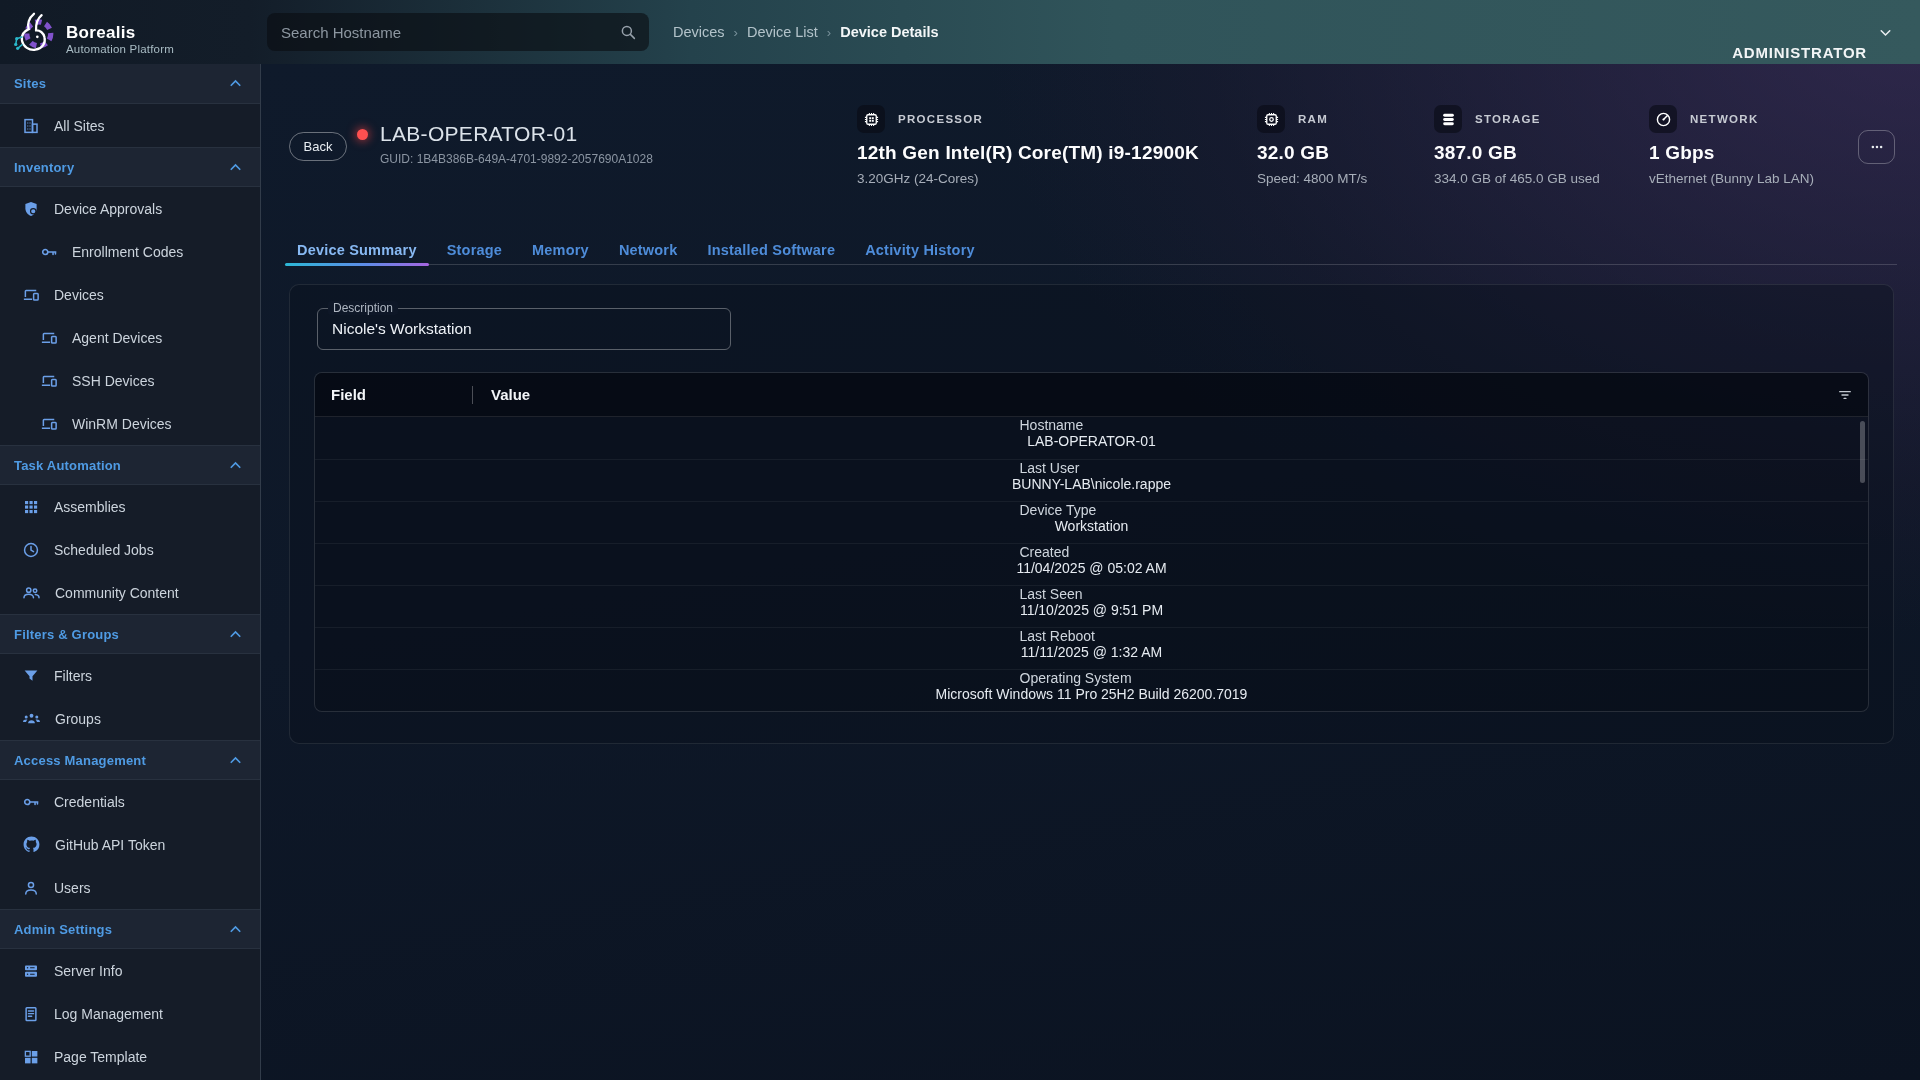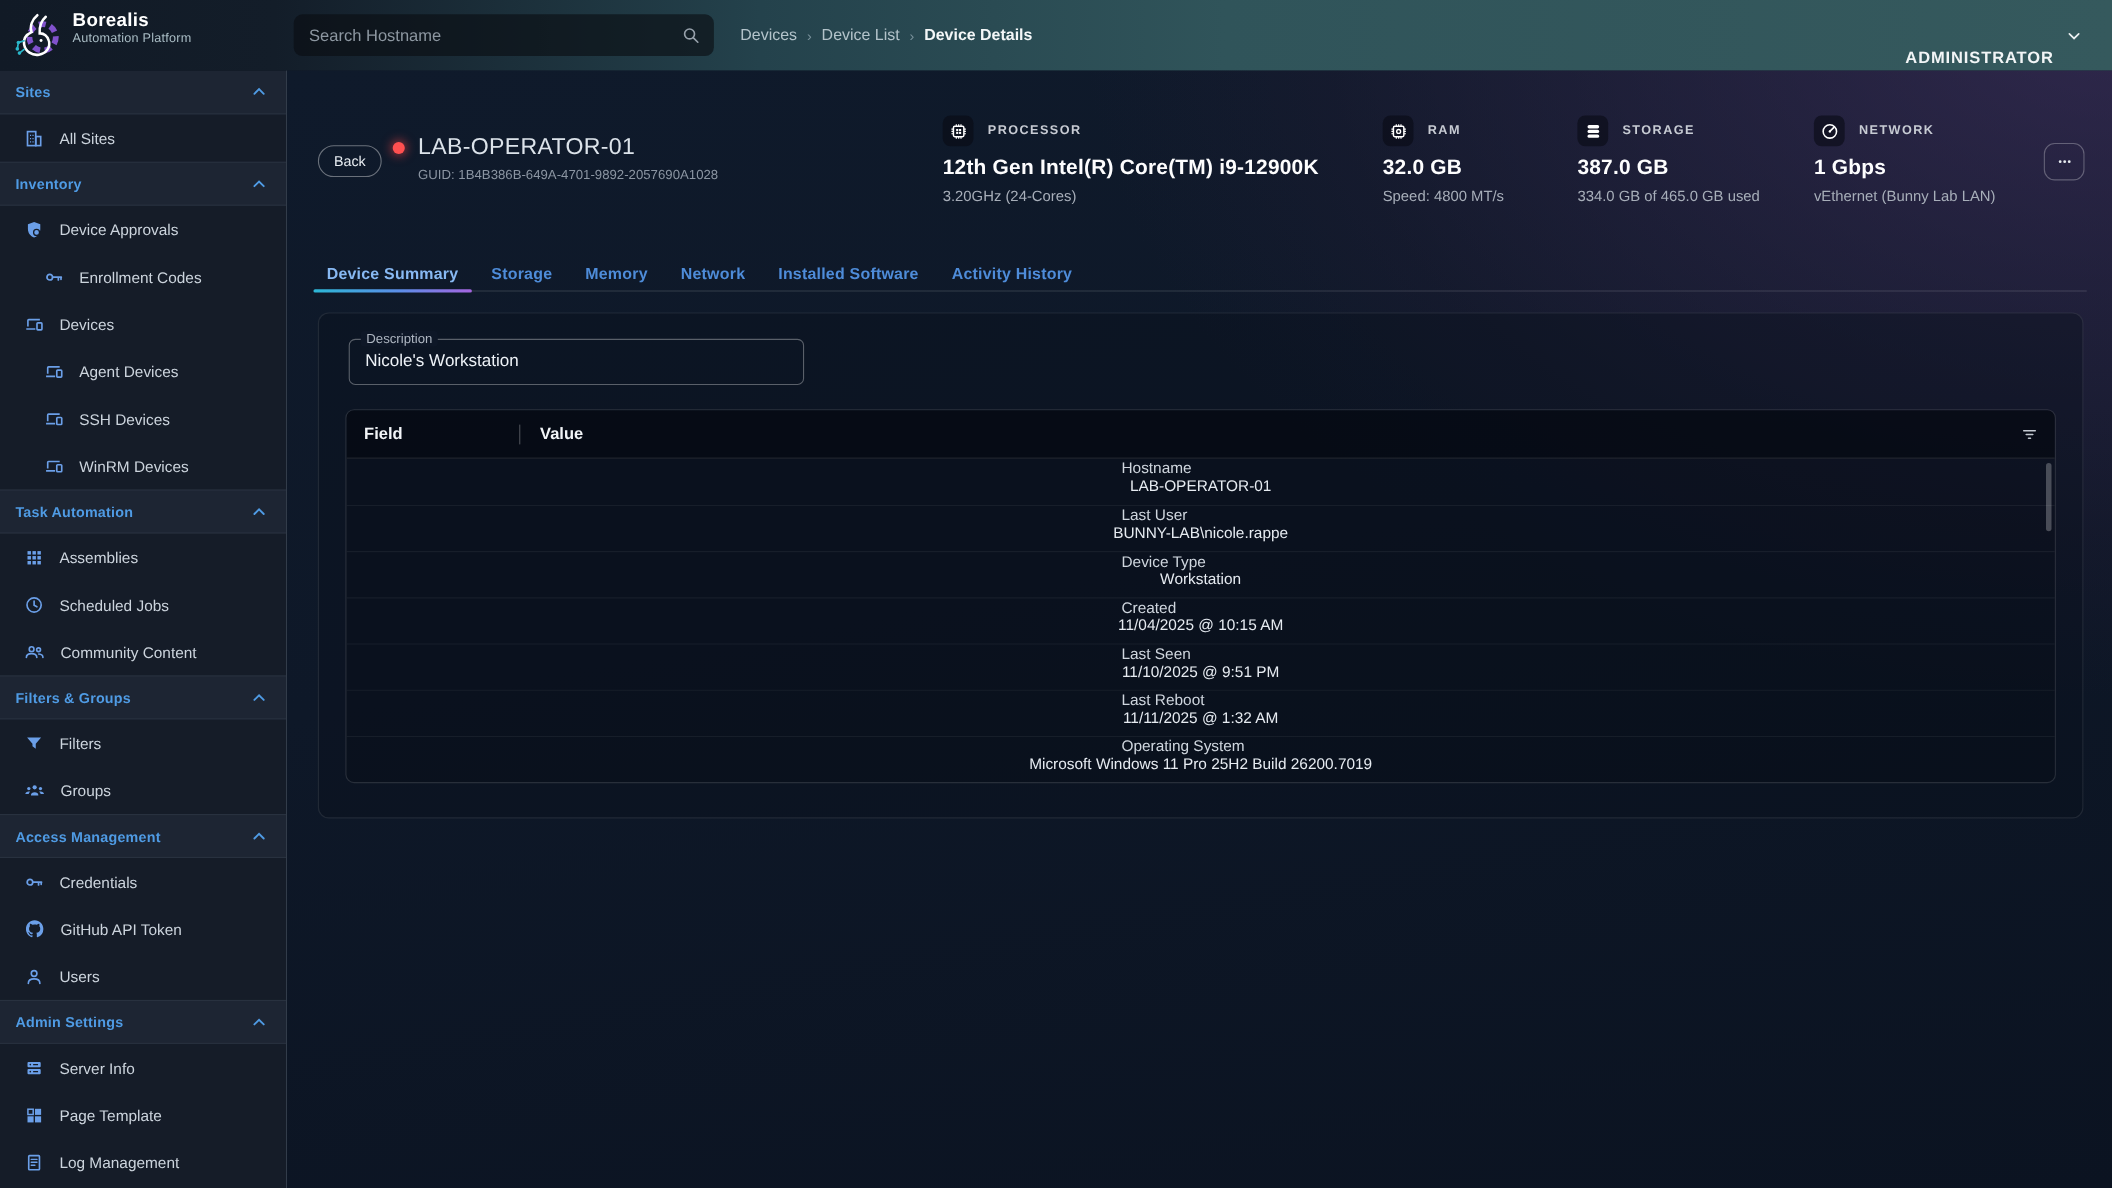--- a/index.html
+++ b/index.html
@@ -9,21 +9,21 @@
     background:#0c1422;
     color:#e6ebf1;
     -webkit-font-smoothing:antialiased;
   }
   
   .topbar {
     height:64px; display:flex; align-items:center;
     background:linear-gradient(90deg,#111a26 0%,#131d29 13%,#24424c 36%,#30545a 58%,#35595d 100%);
     position:relative; z-index:5;
   }
-  .brand { width:261px; display:flex; align-items:flex-start; gap:10px; padding-left:10px; flex:0 0 261px; }
+  .brand { width:261px; display:flex; align-items:flex-end; gap:10px; padding-left:10px; flex:0 0 261px; }
   .brand-logo { width:46px; height:46px; }
   .brand-name { font-size:17px; font-weight:bold; color:#fff; letter-spacing:.3px; line-height:1.15; }
   .brand-sub { font-size:11.5px; color:#a9bcc4; letter-spacing:.2px; }
   .searchbox {
     margin-left:6px; width:382px; height:38px; border-radius:8px;
     background:rgba(10,13,18,.62); display:flex; align-items:center;
     padding:0 12px 0 14px;
   }
   .searchbox input {
     flex:1; background:transparent; border:none; outline:none;
@@ -403,36 +403,36 @@
             <circle cx="7.4" cy="7.7" r="1" fill="#151c28"></circle>
             <circle cx="7.4" cy="16.3" r="1" fill="#151c28"></circle>
             <path d="M10.8 7.7h6M10.8 16.3h6" stroke="#151c28" stroke-width="1.4"></path>
           </svg>
         </span>
         <span>Server Info</span>
       </div>
       <div class="sb-item">
         <span class="icon">
           <svg viewBox="0 0 24 24" width="18" height="18">
+            <rect x="5.5" y="3.5" width="13" height="17" rx="1" fill="none" stroke="currentColor" stroke-width="2"></rect>
+            <path d="M8.5 8h7M8.5 11.5h7M8.5 15h4.5" stroke="currentColor" stroke-width="1.7" stroke-linecap="round"></path>
+          </svg>
+        </span>
+        <span>Log Management</span>
+      </div>
+      <div class="sb-item">
+        <span class="icon">
+          <svg viewBox="0 0 24 24" width="18" height="18">
             <rect x="4.5" y="4.5" width="6.4" height="6.4" fill="none" stroke="currentColor" stroke-width="1.8"></rect>
             <rect x="13.1" y="4" width="7.4" height="7.4" fill="currentColor"></rect>
             <rect x="4" y="13.1" width="7.4" height="7.4" fill="currentColor"></rect>
             <rect x="13.1" y="13.1" width="7.4" height="7.4" fill="currentColor"></rect>
           </svg>
         </span>
         <span>Page Template</span>
-      </div>
-      <div class="sb-item">
-        <span class="icon">
-          <svg viewBox="0 0 24 24" width="18" height="18">
-            <rect x="5.5" y="3.5" width="13" height="17" rx="1" fill="none" stroke="currentColor" stroke-width="2"></rect>
-            <path d="M8.5 8h7M8.5 11.5h7M8.5 15h4.5" stroke="currentColor" stroke-width="1.7" stroke-linecap="round"></path>
-          </svg>
-        </span>
-        <span>Log Management</span>
       </div>
     </aside>
 
   <main class="main">
     <button class="back-btn">Back</button>
 
     <div class="title-block">
       <div class="title-row">
         <span class="status-dot"></span>
         <span class="device-name">LAB-OPERATOR-01</span>
@@ -554,21 +554,21 @@
             <div class="trow">
               <div class="td-field">Last User</div>
               <div class="td-value">BUNNY-LAB\nicole.rappe</div>
             </div>
             <div class="trow">
               <div class="td-field">Device Type</div>
               <div class="td-value">Workstation</div>
             </div>
             <div class="trow">
               <div class="td-field">Created</div>
-              <div class="td-value">11/04/2025 @ 10:15 AM</div>
+              <div class="td-value">11/04/2025 @ 05:02 AM</div>
             </div>
             <div class="trow">
               <div class="td-field">Last Seen</div>
               <div class="td-value">11/10/2025 @ 9:51 PM</div>
             </div>
             <div class="trow">
               <div class="td-field">Last Reboot</div>
               <div class="td-value">11/11/2025 @ 1:32 AM</div>
             </div>
             <div class="trow">

